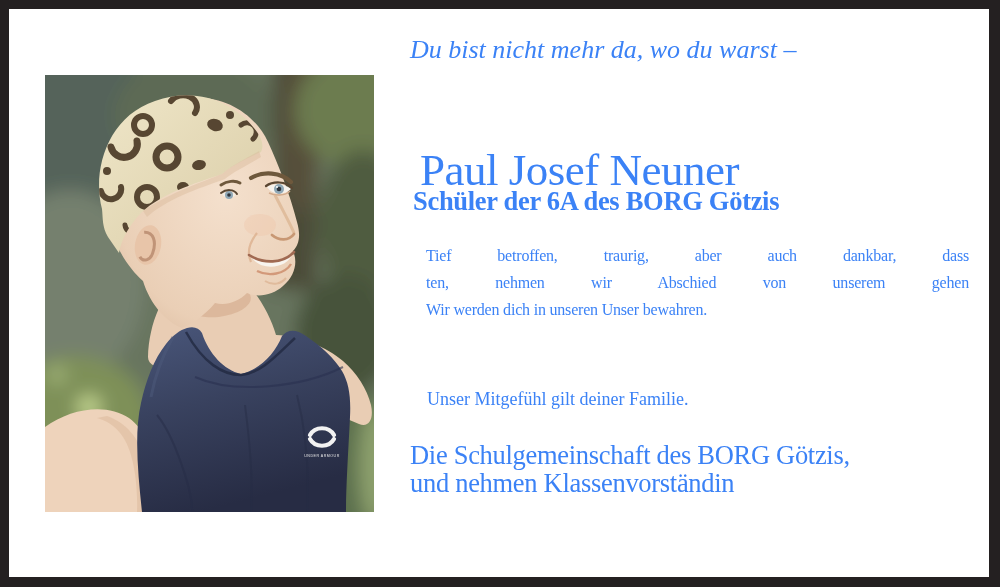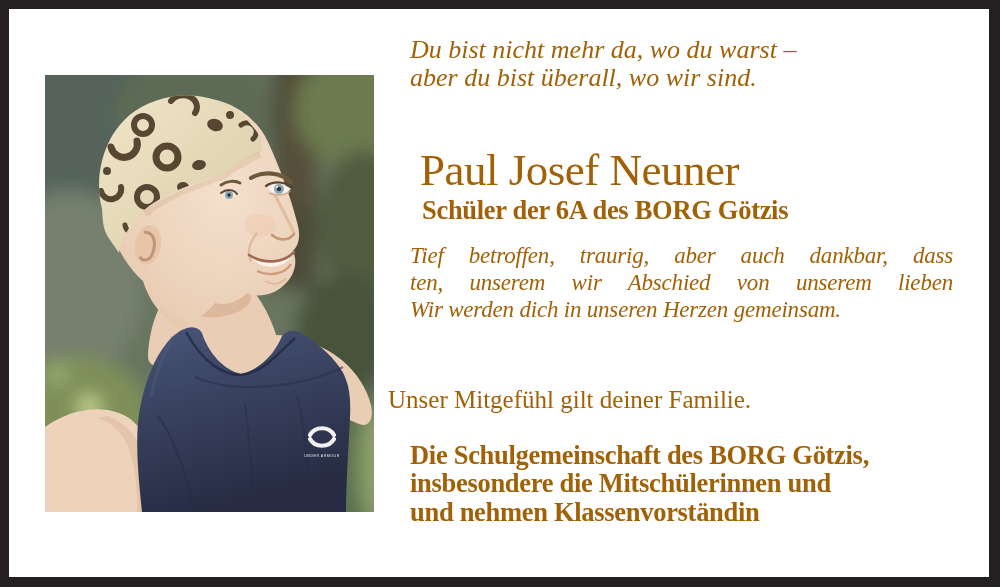--- a/index.html
+++ b/index.html
@@ -5,21 +5,21 @@
   html, body { margin: 0; padding: 0; background: #fff; }
   .card {
     position: relative;
     width: 1000px; height: 587px;
     box-sizing: border-box;
     background: #ffffff;
     border-style: solid;
     border-color: #242021;
     border-width: 9px 11px 10px 9px;
     font-family: "Liberation Serif", serif;
-    color: #a16207;
+    color: #3b82f6;
     overflow: hidden;
   }
   .abs { position: absolute; }
   .photo {
     position: absolute;
     left: 36px; top: 66px;   
     width: 329px; height: 437px;
     overflow: hidden;
   }
   .photo svg { display: block; width: 100%; height: 100%; }
@@ -33,40 +33,39 @@
     left: 401px; top: 128px;
     font-size: 45px; line-height: 47px;
     letter-spacing: -0.5px;
     font-weight: normal;
     margin: 10px;
   }
   .subtitle {
     left: 401px; top: 175px;
     font-size: 26.5px; line-height: 28px;
     font-weight: bold; letter-spacing: -0.3px;
-    margin: 12px;
+    margin: 3px;
   }
   .bodytext {
-    left: 401px; top: 234px;
+    left: 417px; top: 234px;
     width: 543px;
-    font-size: 23px; line-height: 26.8px;
+    font-size: 16px; line-height: 26.8px;
     letter-spacing: -0.2px;
-    font-style: italic;
   }
   .jline { text-align: justify; text-align-last: justify; }
   .jline.last { text-align-last: left; }
   .condolence {
-    left: 379px; top: 377px;
-    font-size: 25px; line-height: 27px;
+    left: 418px; top: 377px;
+    font-size: 18px; line-height: 27px;
     margin: 0;
   }
   .closing {
     left: 401px; top: 432px;
     font-size: 26.5px; line-height: 28.3px;
-    font-weight: bold; letter-spacing: -0.3px;
+    font-weight: normal; letter-spacing: -0.3px;
   }
 </style>
 </head>
 <body>
 
 <div class="card">
 
   <div class="photo">
     <svg viewBox="0 0 329 437" preserveAspectRatio="none">
       <defs>
@@ -184,33 +183,31 @@
           <path d="M265,360 C270,351 284,351 289,360" fill="none" stroke="#f2f2f2" stroke-width="4.2" stroke-linecap="round"></path>
           <path d="M265,364 C270,373 284,373 289,364" fill="none" stroke="#f2f2f2" stroke-width="4.2" stroke-linecap="round"></path>
           <text x="277" y="382" text-anchor="middle" font-size="3.6" letter-spacing="0.5" fill="#e8e8e8" font-family="Liberation Sans, sans-serif">UNDER ARMOUR</text>
         </g>
       </g>
     </svg>
   </div>
 
   <div class="abs quote">
     <div>Du bist nicht mehr da, wo du warst –</div>
-    <div>aber du bist überall, wo wir sind.</div>
   </div>
 
   <h1 class="abs name">Paul Josef Neuner</h1>
   <h2 class="abs subtitle">Schüler der 6A des BORG Götzis</h2>
 
   <div class="abs bodytext">
     <div class="jline">Tief betroffen, traurig, aber auch dankbar, dass</div>
-    <div class="jline">ten, unserem wir Abschied von unserem lieben</div>
-    <div class="jline last">Wir werden dich in unseren Herzen gemeinsam.</div>
+    <div class="jline">ten, nehmen wir Abschied von unserem gehen</div>
+    <div class="jline last">Wir werden dich in unseren Unser bewahren.</div>
   </div>
 
   <p class="abs condolence">Unser Mitgefühl gilt deiner Familie.</p>
 
   <div class="abs closing">
     <div>Die Schulgemeinschaft des BORG Götzis,</div>
-    <div>insbesondere die Mitschülerinnen und</div>
     <div>und nehmen Klassenvorständin</div>
   </div>
 
 </div>
 
 </body></html>

